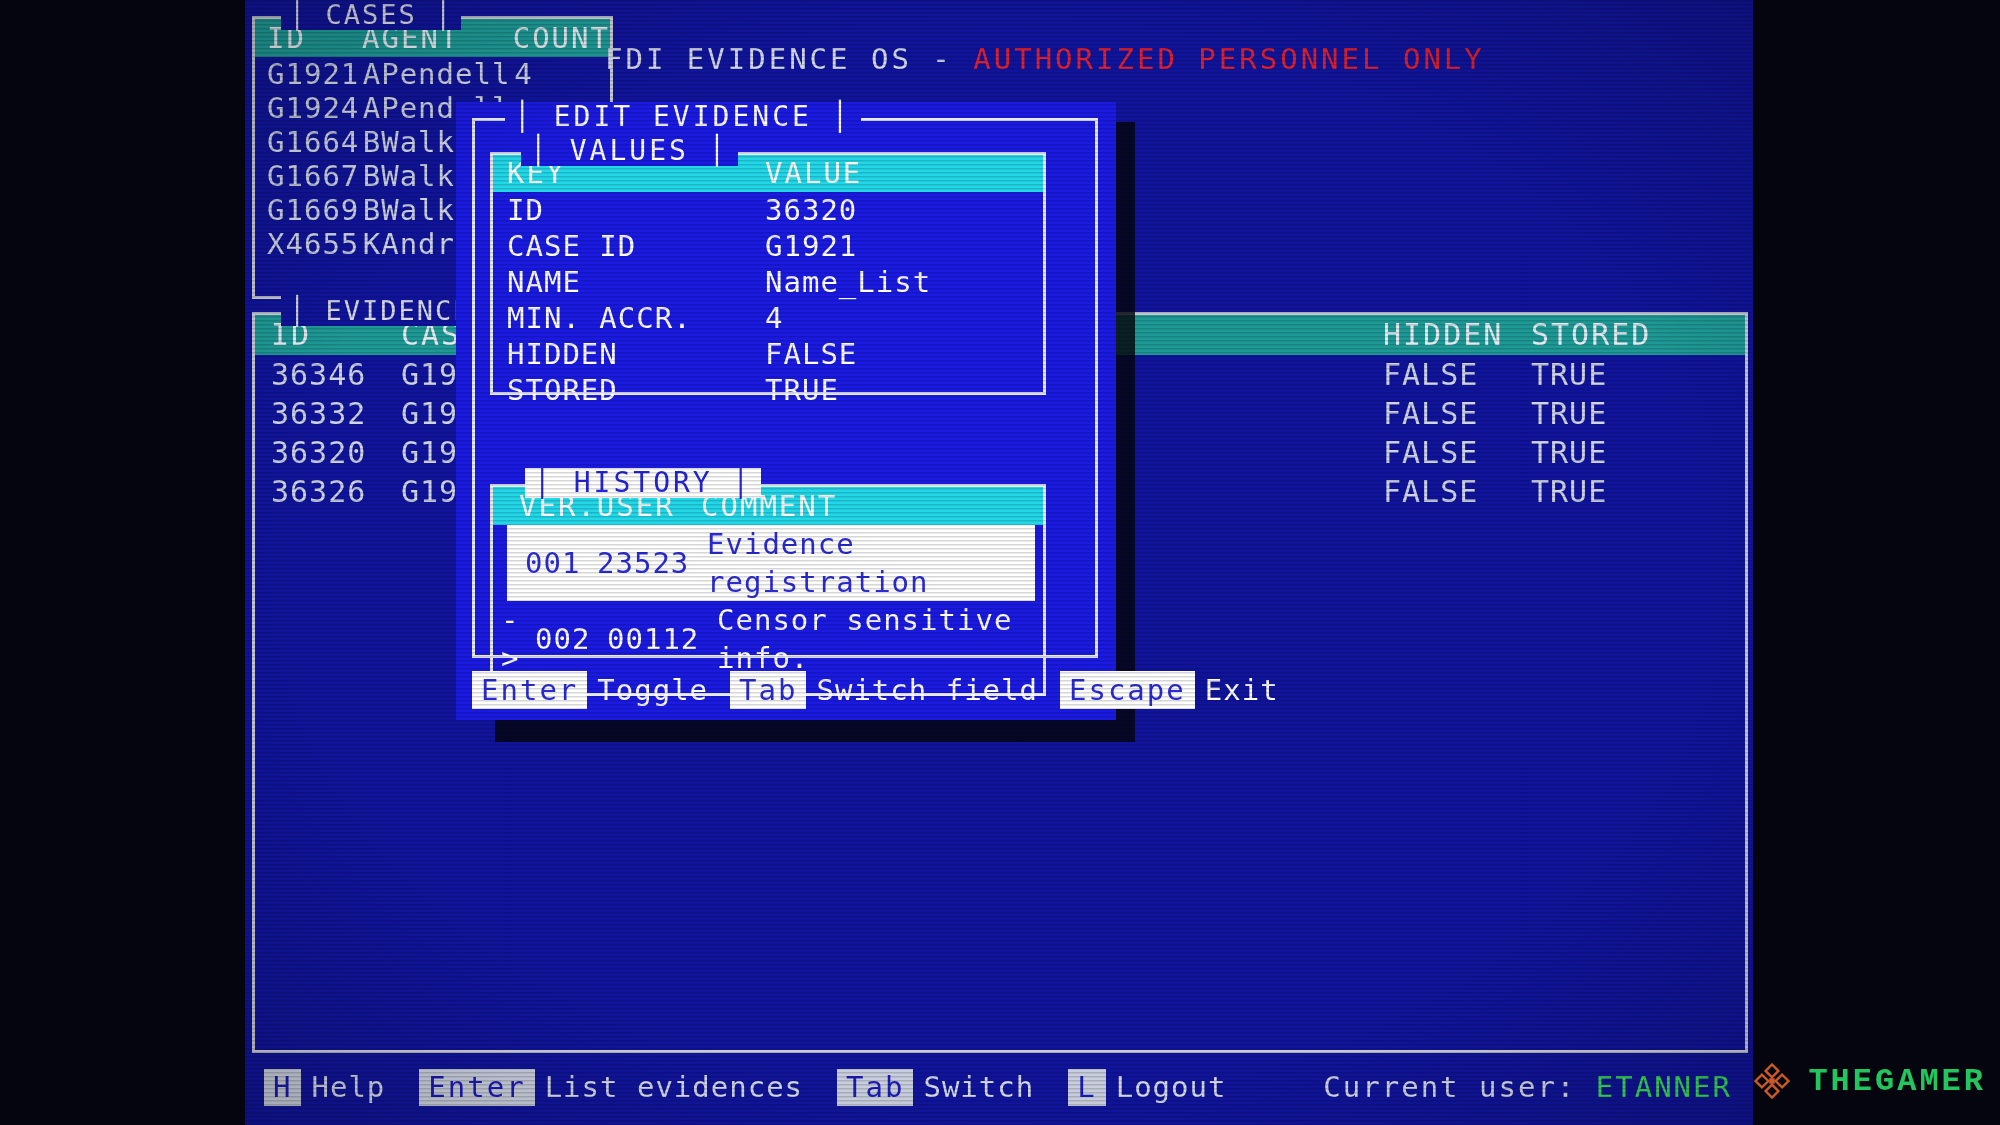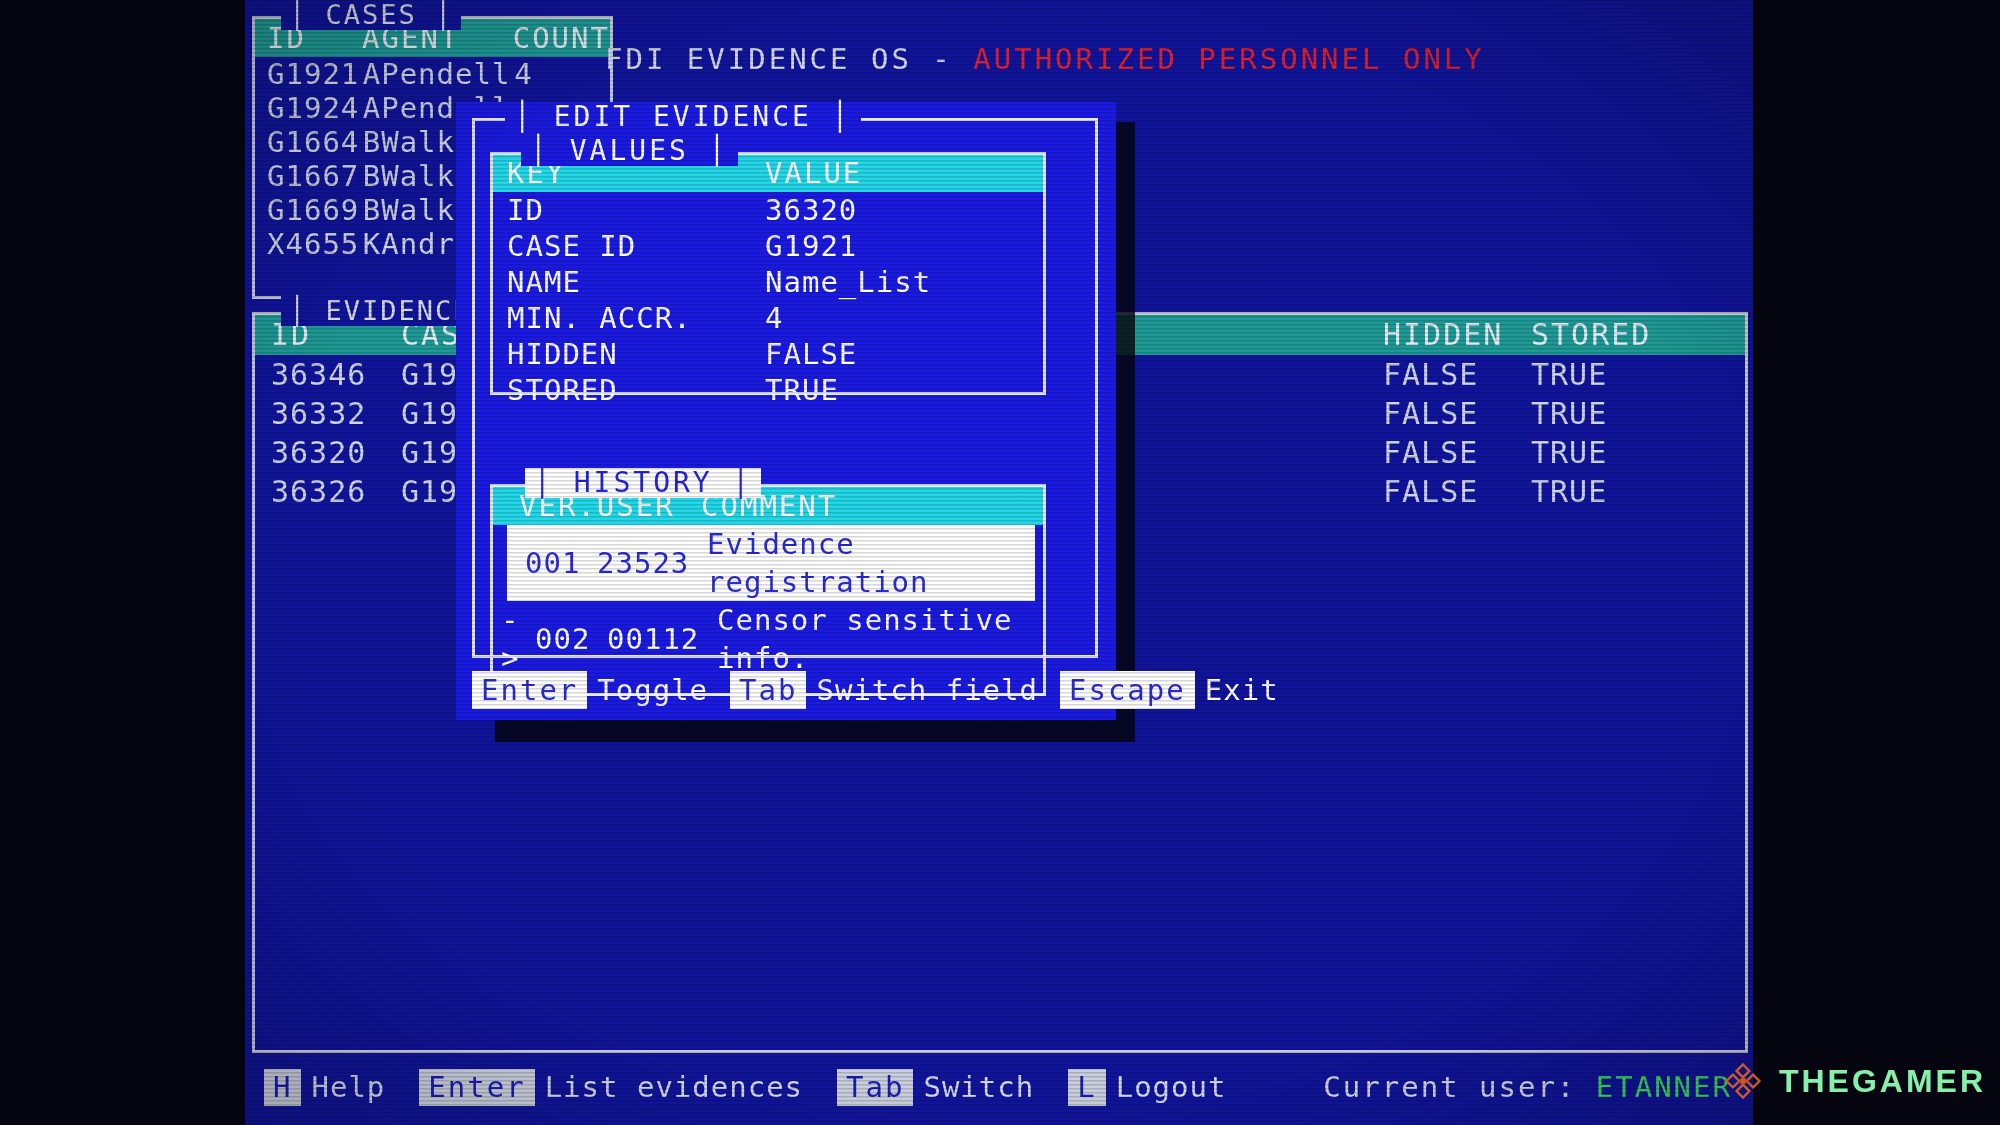--- a/index.html
+++ b/index.html
@@ -351,22 +351,22 @@
   #watermark {
     position: absolute;
     right: 14px;
     bottom: 22px;
     z-index: 80;
     display: flex;
     align-items: center;
     gap: 14px;
   }
   #watermark .wm-text {
-    color: #86efac;
-    font-family: Liberation Sans, sans-serif;
+    color: #22c55e;
+    font-family: Liberation Mono, monospace;
     font-size: 32px;
     font-weight: bold;
     letter-spacing: 3px;
   }
   #wm-logo { width: 44px; height: 44px; }
 </style>
 </head>
 <body>
 
 <div id="screen">

